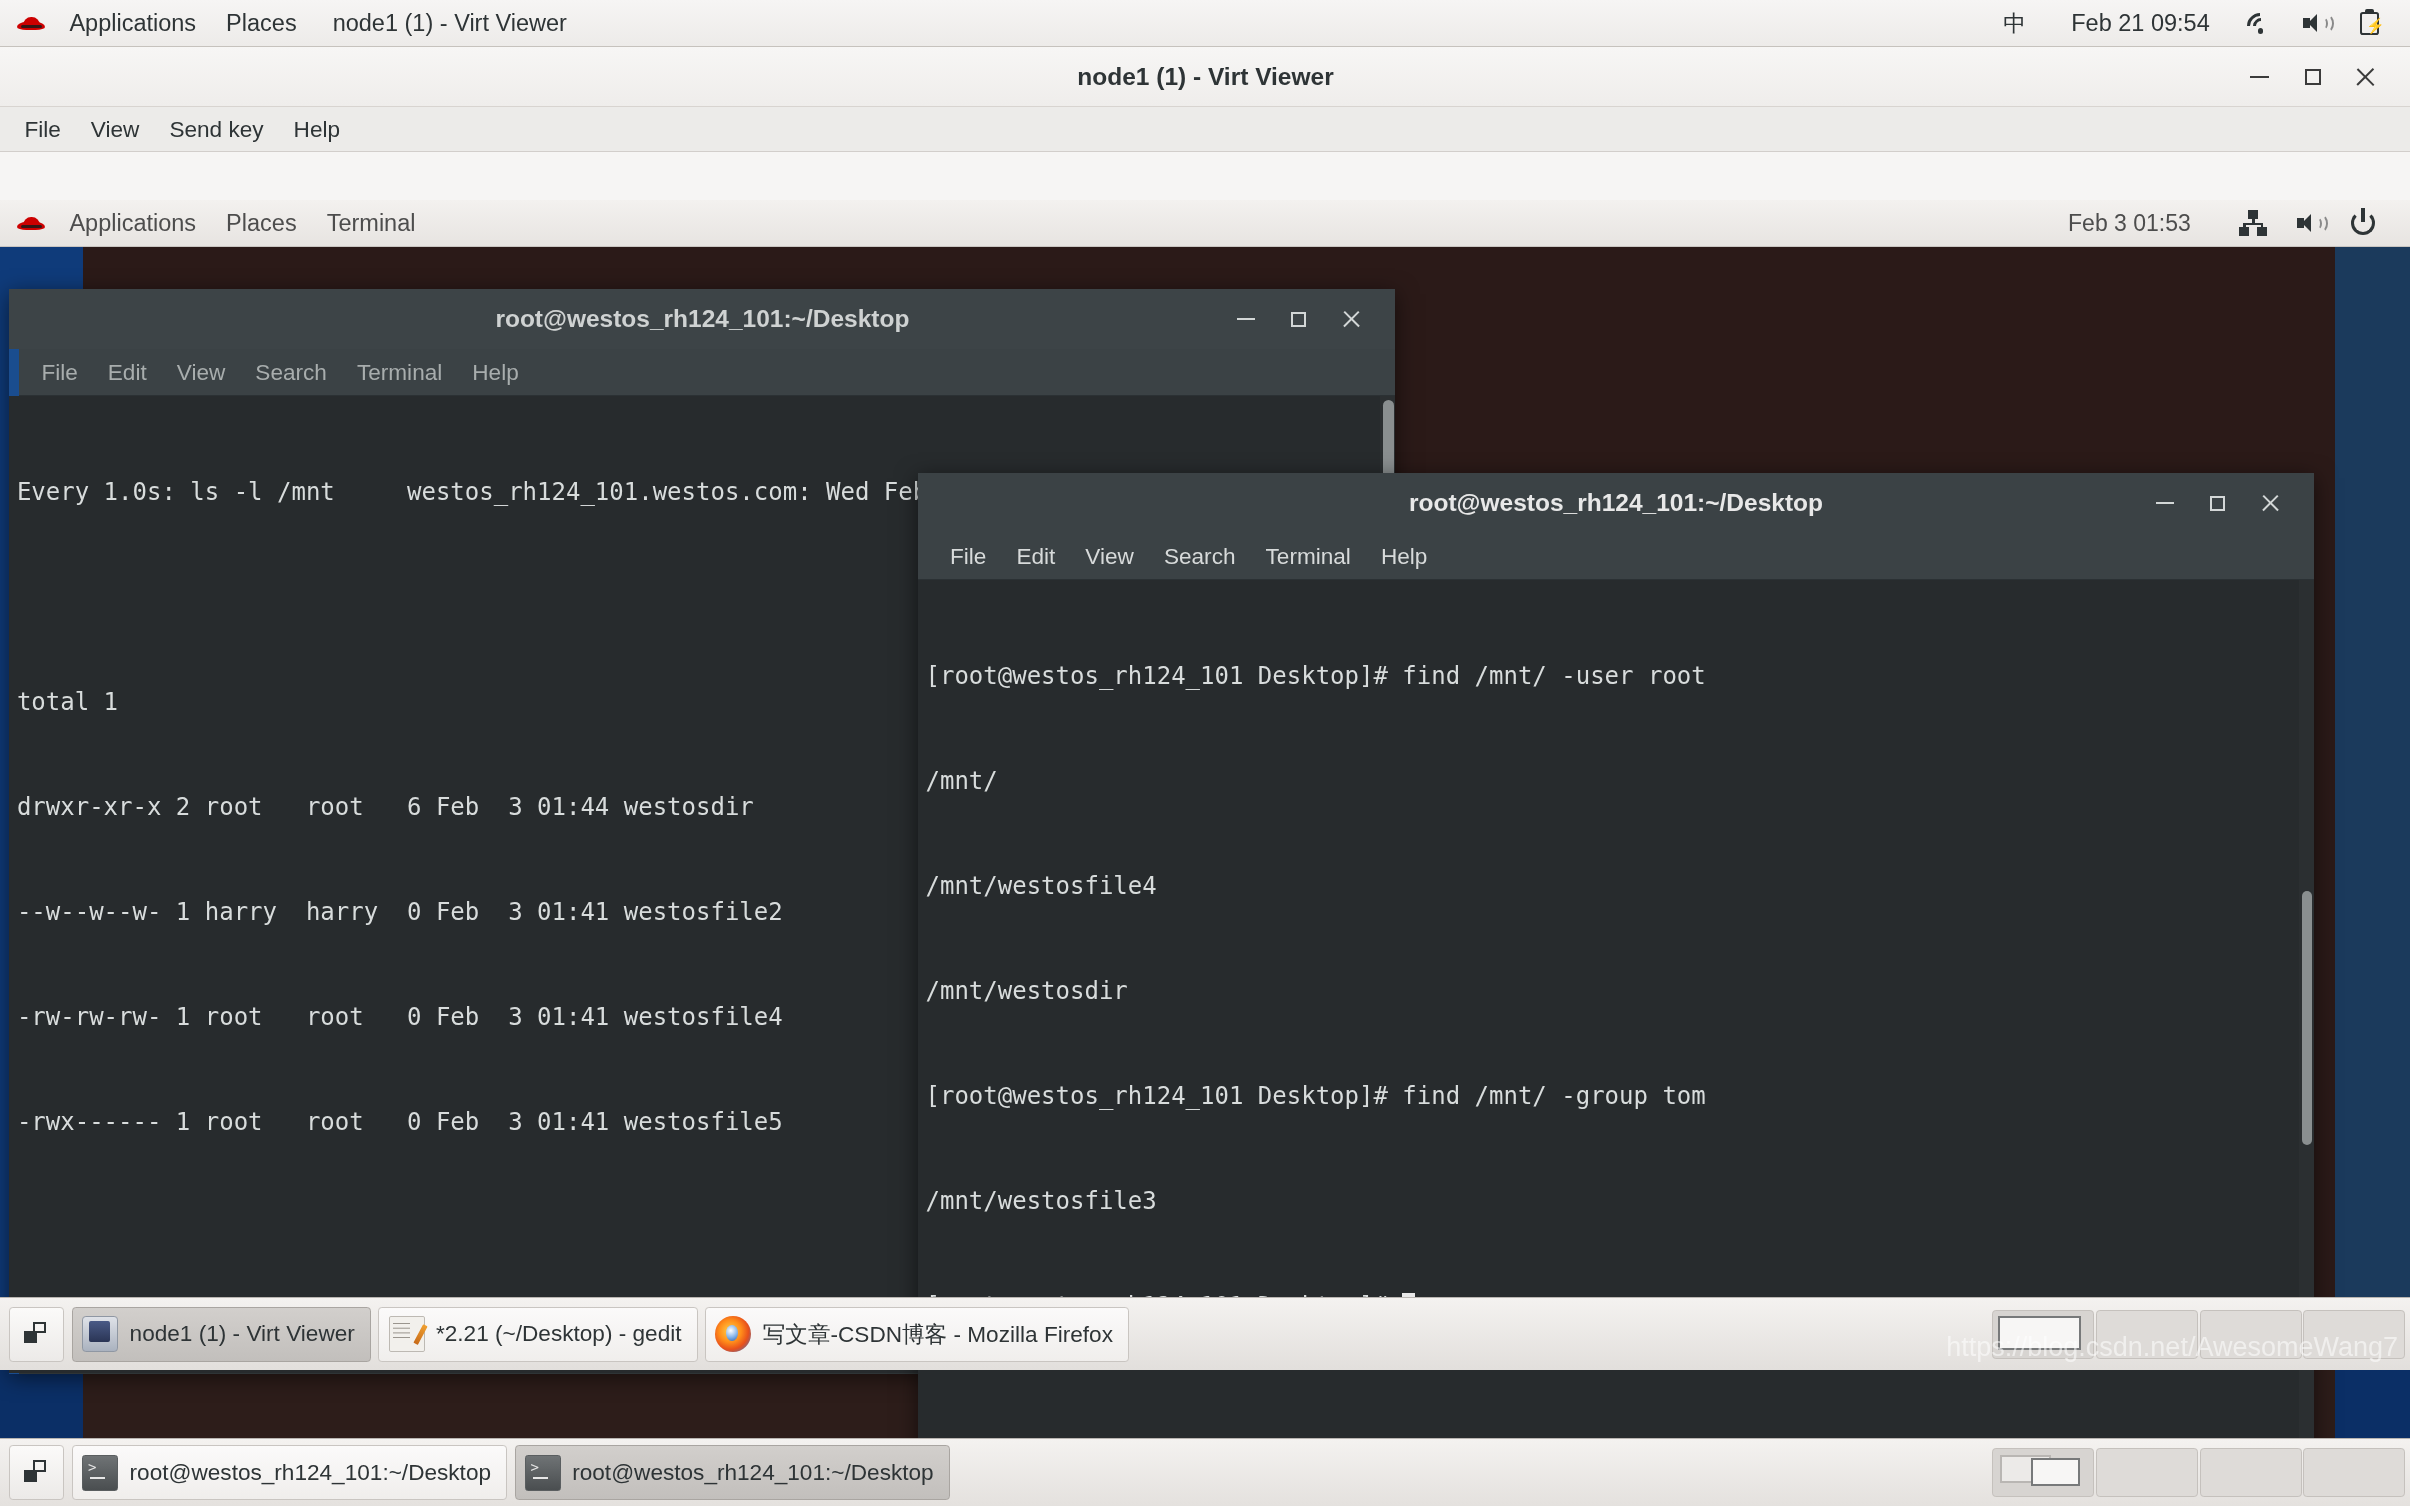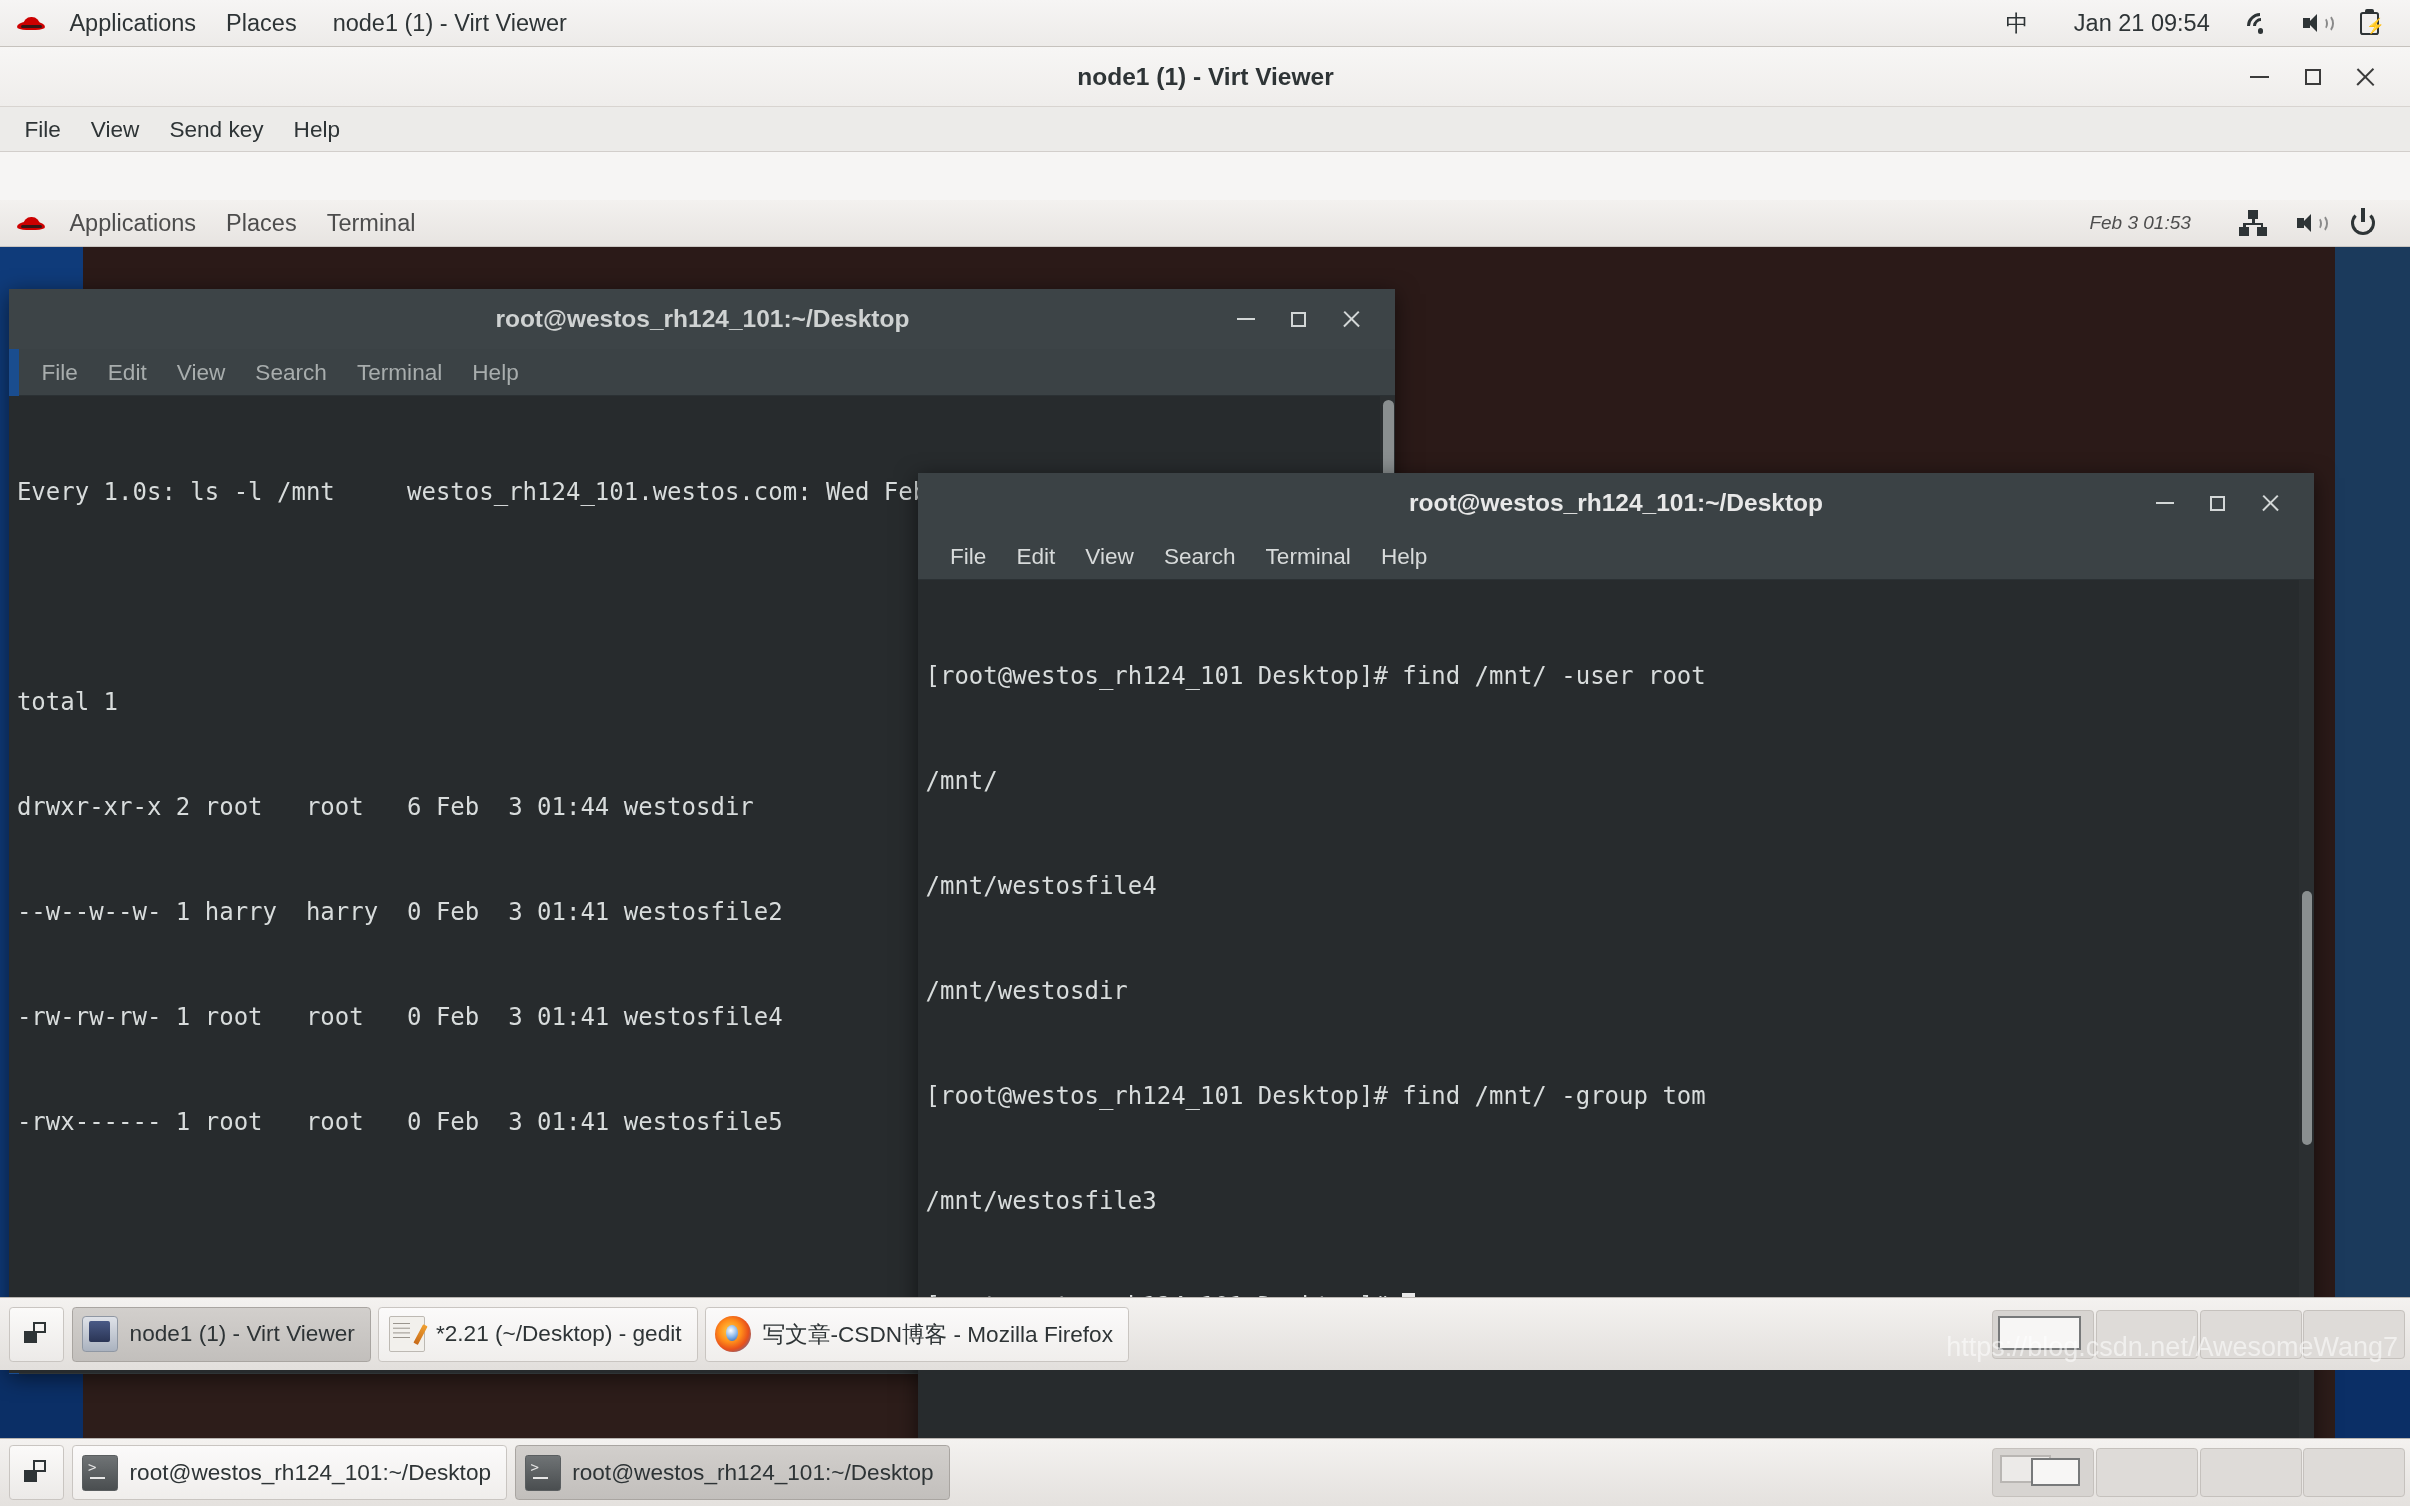--- a/index.html
+++ b/index.html
@@ -98,21 +98,21 @@
     overflow: hidden;
   }
   .guest-topbar {
     position: absolute; left: 0; top: 0; width: 2411px; height: 47px;
     background: linear-gradient(to bottom, #f3f1ef, #e7e4e1);
     border-bottom: 0.9px solid #c9c5c1;
     display: flex; align-items: center;
   }
   .guest-topbar .menu-item { font-size: 23.5px; color: #4d4d4d; padding: 0 15px; line-height: 47px; }
   .guest-topbar .right { margin-left: auto; display: flex; align-items: center; padding-right: 21px; }
-  .guest-topbar .clock { font-size: 19px; color: #4d4d4d; padding-right: 32px; font-style: italic; }
+  .guest-topbar .clock { font-size: 23px; color: #4d4d4d; padding-right: 32px; }
 
   
   .ico-net { width: 30px; height: 28px; position: relative; margin: 0 15px; }
   .ico-net .sq { position: absolute; width: 10.4px; height: 9.4px; background: #2e3436; }
   .ico-net .s-top { left: 10px; top: 0.9px; }
   .ico-net .s-bl { left: 0.9px; top: 18px; }
   .ico-net .s-br { left: 19px; top: 18px; }
   .ico-net .v1 { position: absolute; left: 14.6px; top: 10.4px; width: 2.4px; height: 4.7px; background: #2e3436; }
   .ico-net .hbar { position: absolute; left: 5.6px; top: 14px; width: 20px; height: 2.4px; background: #2e3436; }
   .ico-net .v2 { position: absolute; left: 5.6px; top: 14px; width: 2.4px; height: 4.7px; background: #2e3436; }
@@ -246,21 +246,21 @@
     <div class="redhat-icon">
       <div class="brim"></div>
         <div class="crown"></div>
         <div class="band"></div>
     </div>
     <div class="menu-item">Applications</div>
     <div class="menu-item">Places</div>
     <div class="tb-title">node1 (1) - Virt Viewer</div>
     <div class="right">
       <div class="ime">中</div>
-      <div class="clock">Jan 21  09:54</div>
+      <div class="clock">Feb 21  09:54</div>
       <div class="tray-ico ico-wifi">
         <div class="arc a1"></div>
           <div class="arc a2"></div>
           <div class="dot"></div>
       </div>
       <div class="tray-ico ico-spk">
         <div class="body"></div>
           <div class="cone"></div>
           <div class="w w1"></div>
           <div class="w w2"></div>

